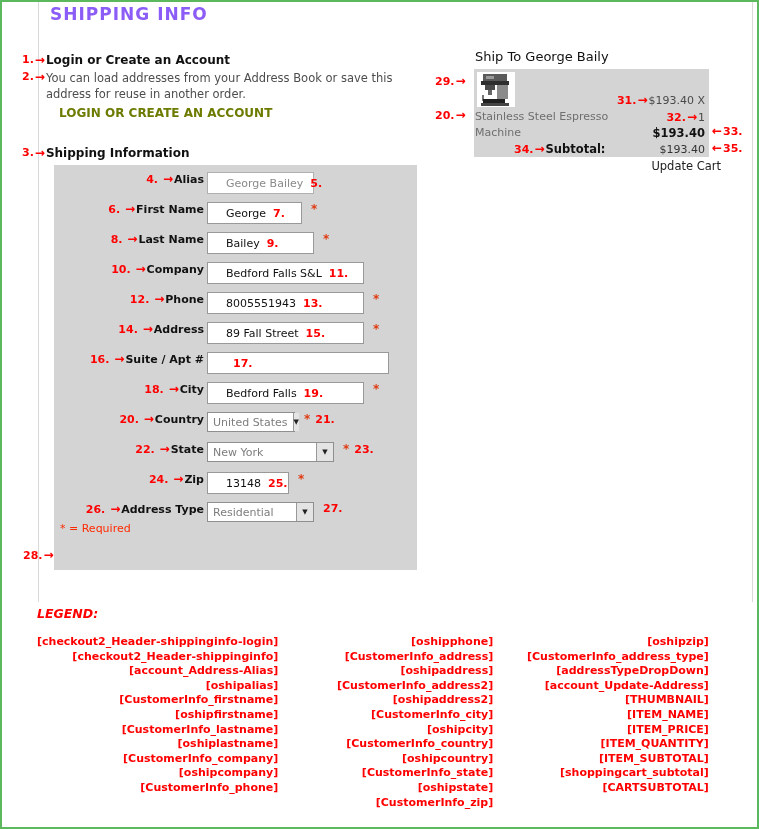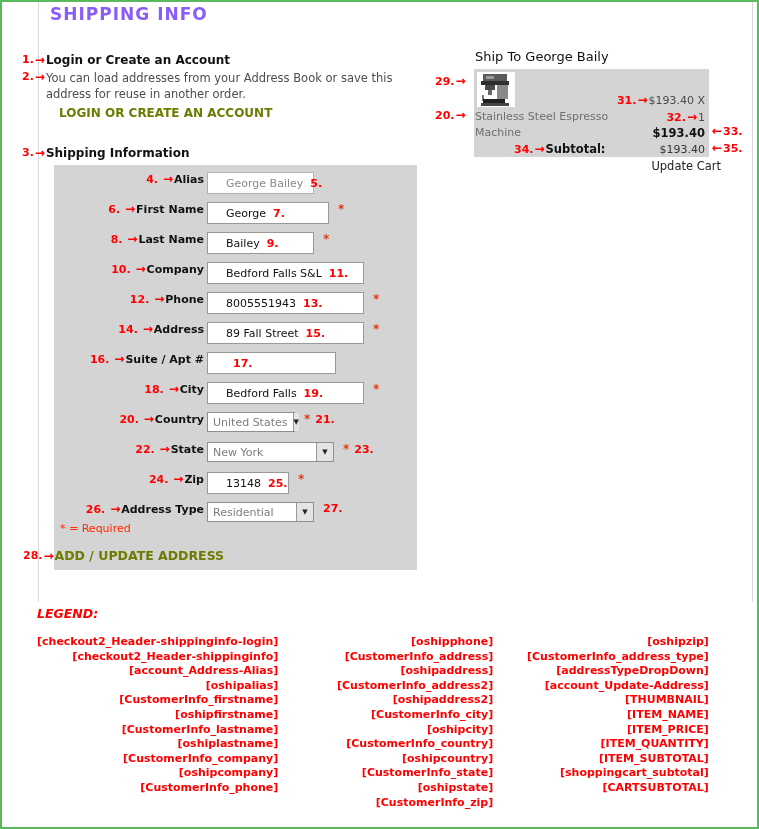--- a/index.html
+++ b/index.html
@@ -102,21 +102,21 @@
             <div class="tbox disabled" style="width: 107px;">
               <span class="val">George Bailey</span>
               <span class="ann">5.</span>
             </div>
           </div>
           <div class="fsuffix"></div>
         </div>
         <div class="frow">
           <div class="flabel"><span class="ann">6.</span> <span class="arrow">→</span><span>First Name</span></div>
           <div class="fctrl">
-            <div class="tbox" style="width: 122px;">
+            <div class="tbox" style="width: 95px;">
               <span class="val">George</span>
               <span class="ann">7.</span>
             </div>
           </div>
           <div class="fsuffix">
             <span class="star">*</span>
           </div>
         </div>
         <div class="frow">
           <div class="flabel"><span class="ann">8.</span> <span class="arrow">→</span><span>Last Name</span></div>
@@ -160,21 +160,21 @@
               <span class="ann">15.</span>
             </div>
           </div>
           <div class="fsuffix">
             <span class="star">*</span>
           </div>
         </div>
         <div class="frow">
           <div class="flabel"><span class="ann">16.</span> <span class="arrow">→</span><span>Suite / Apt #</span></div>
           <div class="fctrl">
-            <div class="tbox" style="width: 129px;">
+            <div class="tbox" style="width: 182px;">
               <span class="val"></span>
               <span class="ann">17.</span>
             </div>
           </div>
           <div class="fsuffix"></div>
         </div>
         <div class="frow">
           <div class="flabel"><span class="ann">18.</span> <span class="arrow">→</span><span>City</span></div>
           <div class="fctrl">
             <div class="tbox" style="width: 157px;">
@@ -236,21 +236,20 @@
             <span class="ann">27.</span>
           </div>
         </div>
       </div>
     <div id="required-note">* = Required</div>
   </div>
 
   <div class="callout-row" style="left:21px; top:546px; align-items:center;">
     <span class="ann">28.</span>
     <span class="arrow">→</span>
-    <span class="olive-link" style="font-size:12.5px;">ADD / UPDATE ADDRESS</span>
   </div>
 
   <div id="cart-heading">Ship To George Baily</div>
 
   <div class="callout-row" style="left:433px; top:72px; align-items:center;">
     <span class="ann">29.</span>
     <span class="arrow">→</span>
   </div>
   <div class="callout-row" style="left:433px; top:106px; align-items:center;">
     <span class="ann">20.</span>

